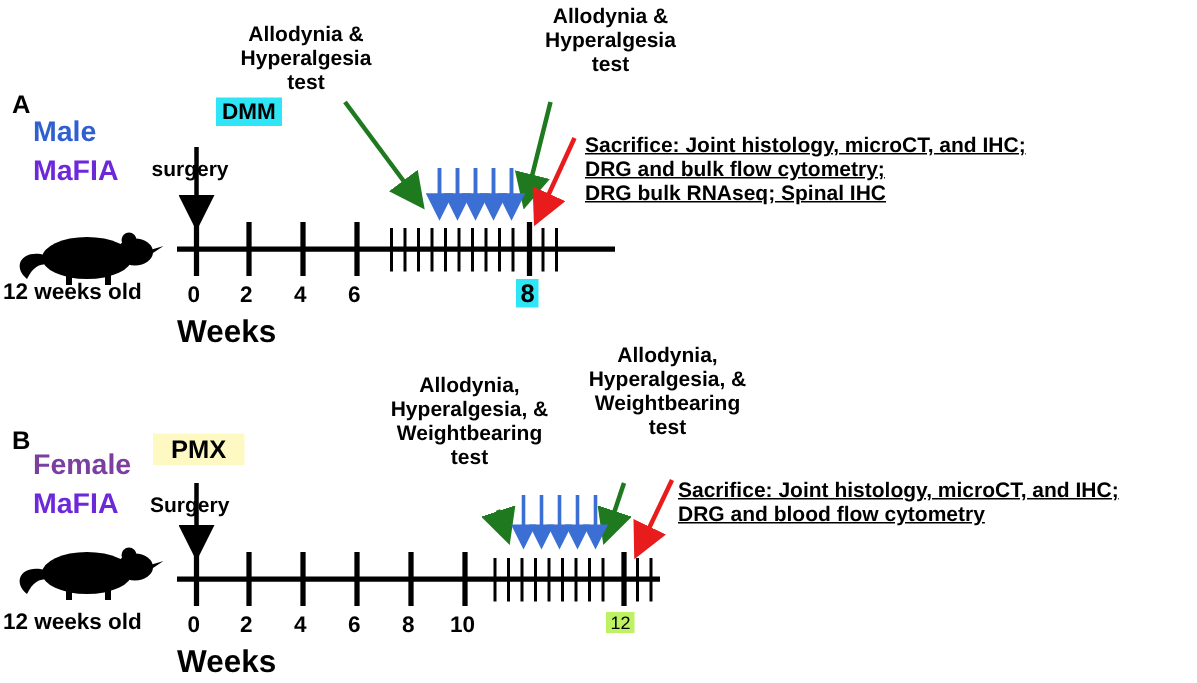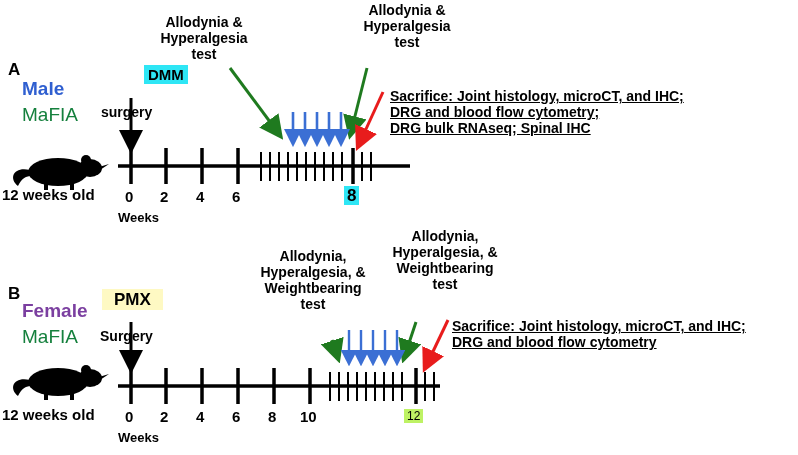--- a/index.html
+++ b/index.html
@@ -13,36 +13,36 @@
   }
   .fig{position:absolute;left:0;top:0;width:798px;height:455px;}
   .abs{position:absolute;}
 
   
   .panel-letter{font-size:17px;font-weight:bold;}
 
   
   .sex-male{font-size:19px;font-weight:bold;color:#2f5fd0;}
   .sex-female{font-size:19px;font-weight:bold;color:#7b3fa0;}
-  .mafia{font-size:19px;font-weight:normal;color:#15803d;}
+  .mafia{font-size:19px;font-weight:bold;color:#6d28d9;}
   .age{font-size:15px;font-weight:bold;color:#000;}
 
   
   .hl-cyan{background:#2ee6f5;font-size:15px;font-weight:bold;padding:1px 4px;}
   .hl-yellow{background:#fef9c3;font-size:17px;font-weight:bold;padding:1px 12px;}
   .sub-surgery{font-size:14px;font-weight:bold;margin-top:16px;}
 
   
   .callout{font-size:14px;font-weight:bold;text-align:center;}
   .callout.big{font-size:16px;}
   .sacrifice{font-size:14px;font-weight:bold;text-align:left;text-decoration:underline;}
 
   
   .tick-num{font-size:15px;font-weight:bold;}
-  .weeks-lab{font-size:13px;font-weight:bold;}
+  .weeks-lab{font-size:21px;font-weight:bold;}
   .tick-hl-cyan{background:#2ee6f5;font-size:17px;font-weight:bold;padding:0 3px;}
   .tick-hl-yellow{background:#bef264;font-size:12px;font-weight:normal;padding:0 3px;}
 
   svg{position:absolute;left:0;top:0;overflow:visible;}
 </style>
 </head>
 <body>
 
 <div class="fig">
 
@@ -178,21 +178,21 @@
 
 
   <div class="abs callout" style="left:348px;top:2px;width:118px;">
     <div>Allodynia &amp;</div>
     <div>Hyperalgesia</div>
     <div>test</div>
   </div>
 
   <div class="abs sacrifice" style="left:390px;top:88px;width:400px;">
     <div>Sacrifice: Joint histology, microCT, and IHC;</div>
-    <div>DRG and blood flow cytometry;</div>
+    <div>DRG and bulk flow cytometry;</div>
     <div>DRG bulk RNAseq; Spinal IHC</div>
   </div>
 
   <div class="abs tick-num" style="left:125px;top:188px;">0</div>
   <div class="abs tick-num" style="left:160px;top:188px;">2</div>
   <div class="abs tick-num" style="left:196px;top:188px;">4</div>
   <div class="abs tick-num" style="left:232px;top:188px;">6</div>
   <div class="abs" style="left:344px;top:186px;">
     <span class="tick-hl-cyan">8</span>
   </div>

